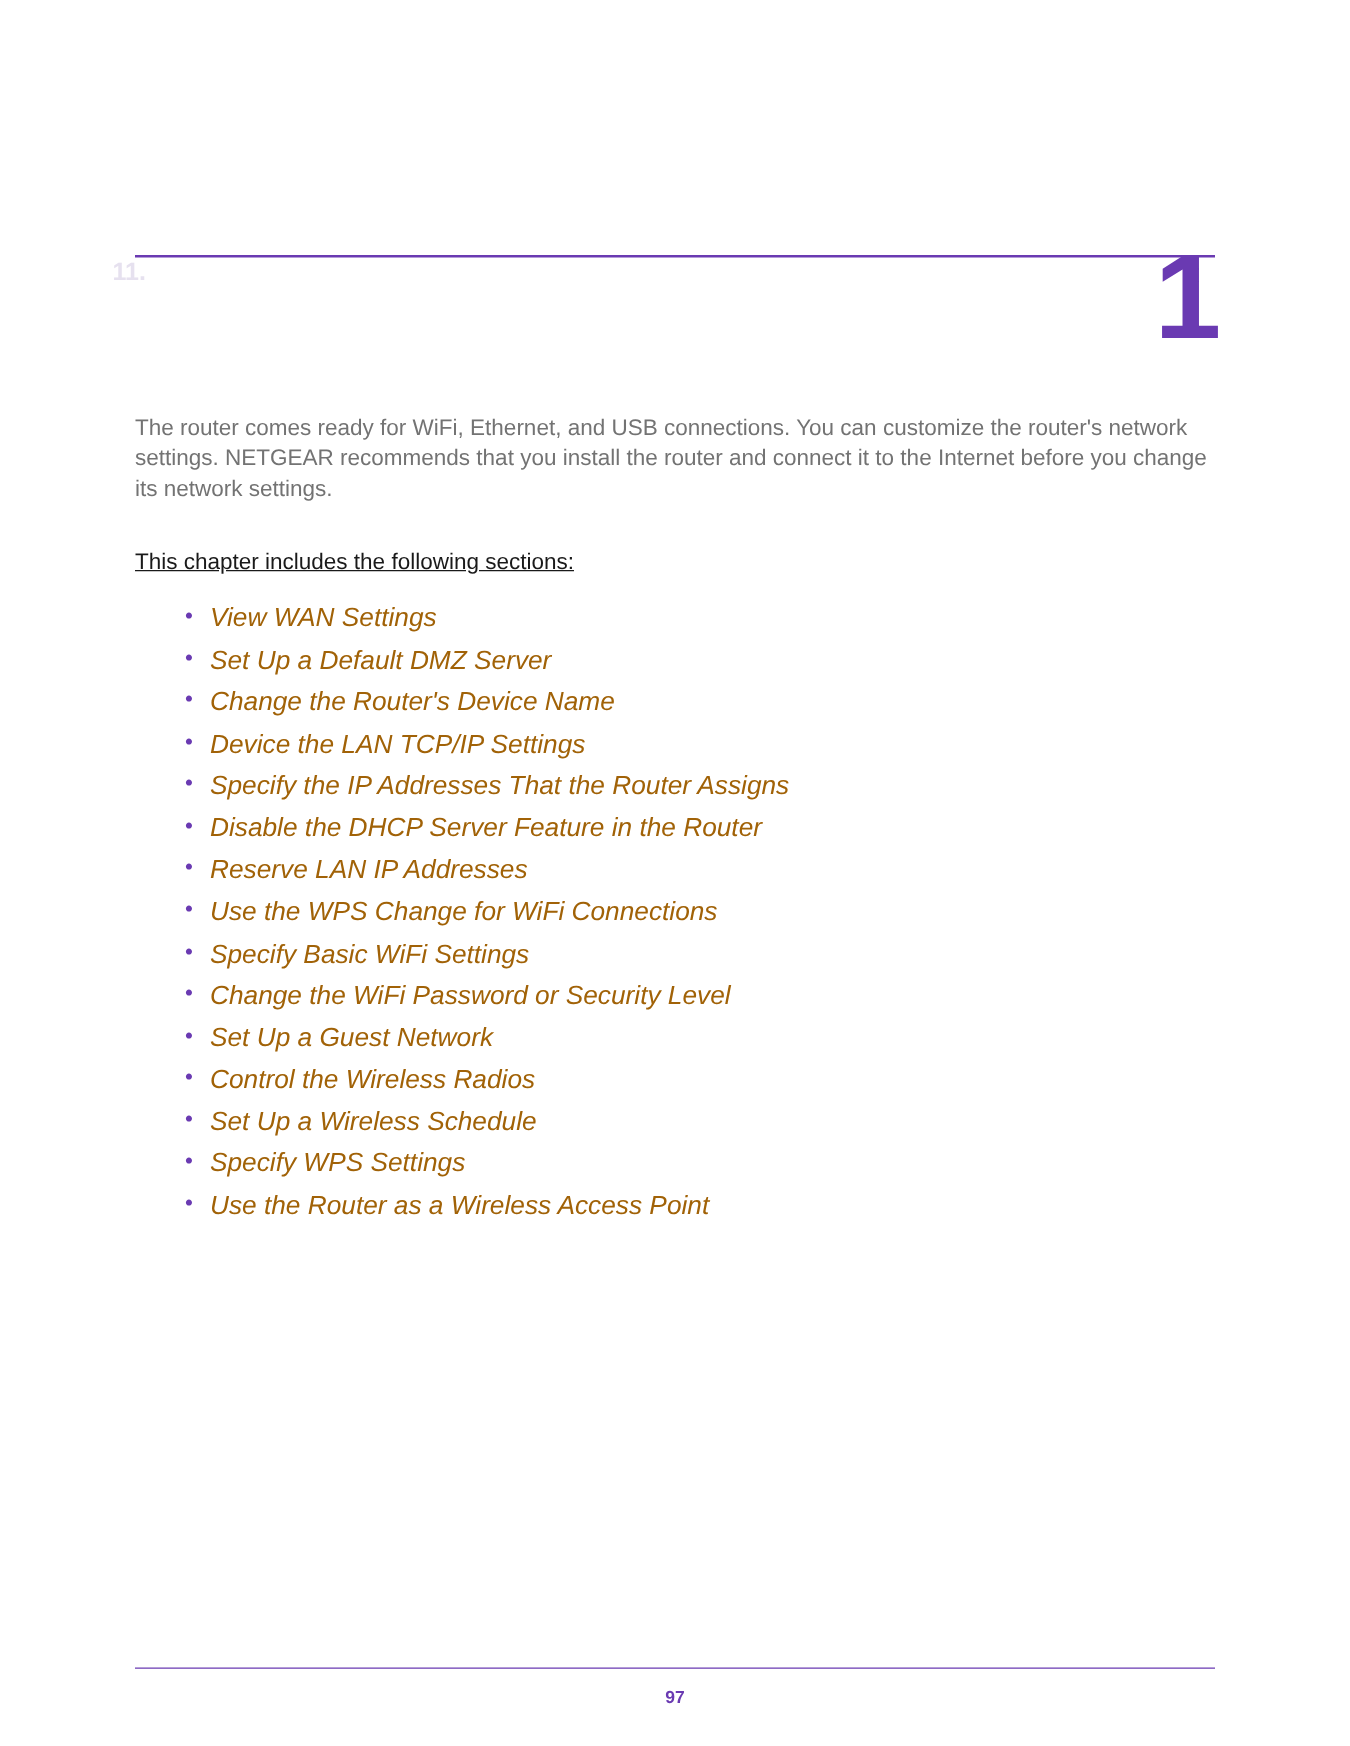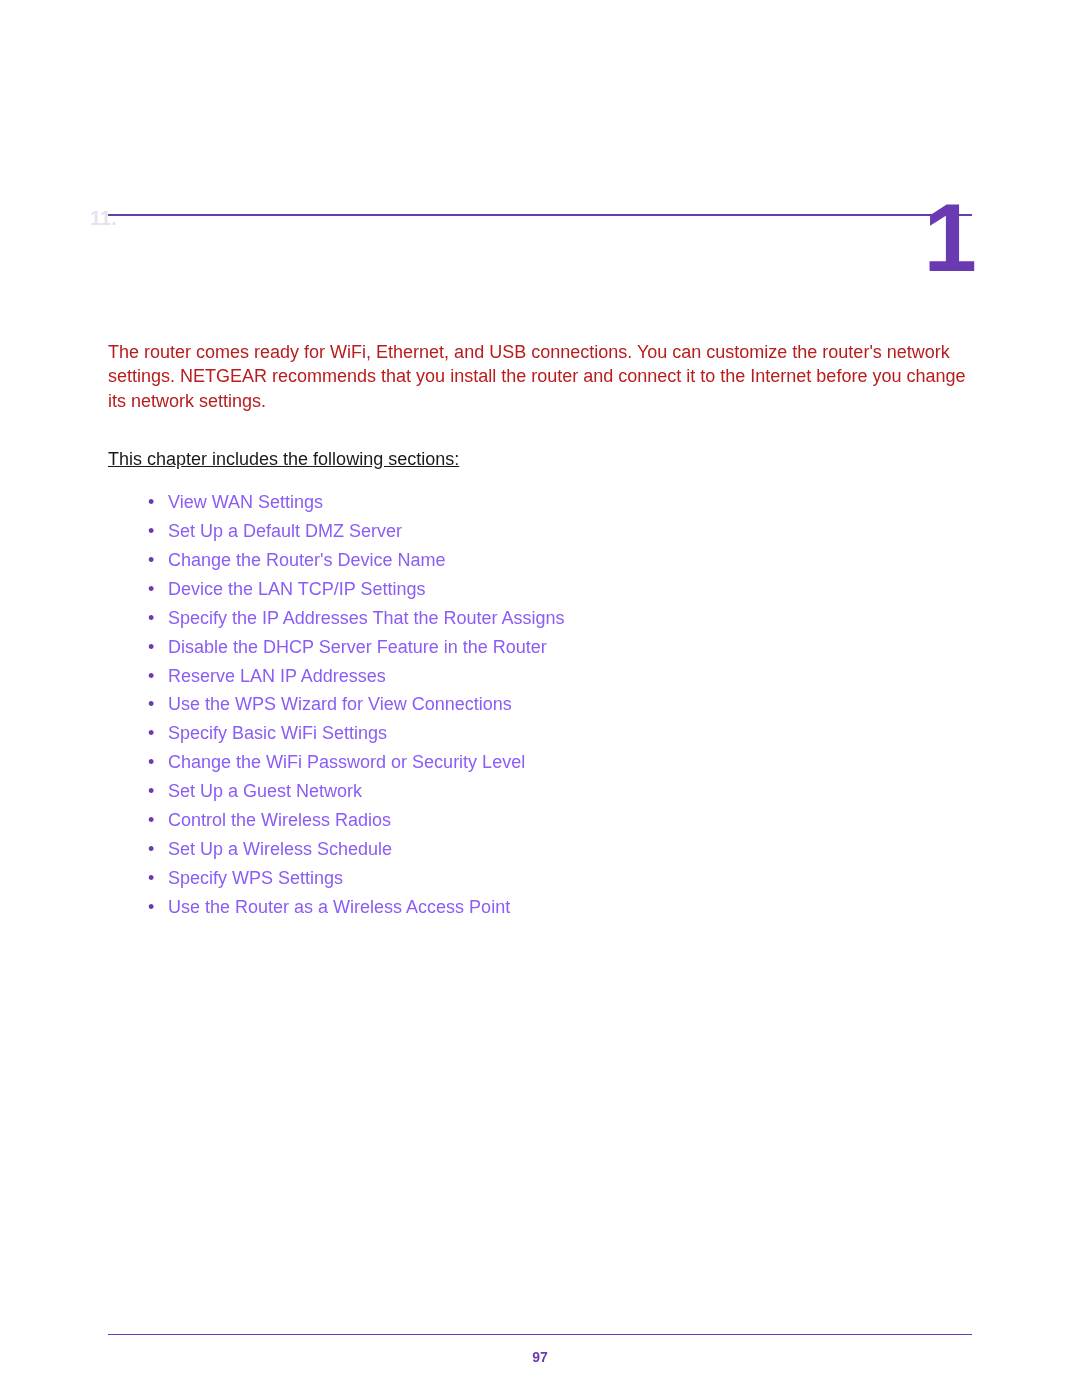--- a/index.html
+++ b/index.html
@@ -15,21 +15,21 @@
       position: relative;
     }
     .page {
       padding: 200px 108px 0 108px;
       position: relative;
       height: 100%;
     }
     .title-row {
       position: relative;
       border-bottom: 2px solid #6a3ab2;
-      padding-bottom: 14px;
+      padding-bottom: 4px;
       margin-bottom: 0;
     }
     .chapter-prefix {
       position: absolute;
       left: -18px;
       top: 7px;
       font-size: 20px;
       color: #e6e1ef;
       font-weight: 600;
       letter-spacing: 0;
@@ -48,39 +48,40 @@
       font-size: 96px;
       font-weight: 900;
       color: #6a3ab2;
       letter-spacing: -5px;
       font-family: Arial, Helvetica, sans-serif;
       line-height: 1;
     }
     .intro {
       margin-top: 124px;
       font-size: 18px;
-      color: #b91c1c;
+      color: #737373;
       line-height: 1.35;
     }
     .intro-sub {
       margin-top: 34px;
       font-size: 18px;
       color: #1a1a1a;
       line-height: 1.35;
       text-decoration: underline;
     }
     .toc-list {
       margin-top: 18px;
       list-style: none;
       padding-left: 40px;
     }
     .toc-list li {
       position: relative;
-      font-size: 18px;
-      color: #8b5cf6;
+      font-size: 21px;
+      font-style: italic;
+      color: #a16207;
       line-height: 1.55;
       padding-left: 20px;
       margin-bottom: 1px;
     }
     .toc-list li::before {
       content: "•";
       position: absolute;
       left: 0;
       top: 0;
       color: #6a3ab2;
@@ -121,21 +122,21 @@
   <p class="intro-sub">This chapter includes the following sections:</p>
 
   <ul class="toc-list">
     <li>View WAN Settings</li>
     <li>Set Up a Default DMZ Server</li>
     <li>Change the Router's Device Name</li>
     <li>Device the LAN TCP/IP Settings</li>
     <li>Specify the IP Addresses That the Router Assigns</li>
     <li>Disable the DHCP Server Feature in the Router</li>
     <li>Reserve LAN IP Addresses</li>
-    <li>Use the WPS Wizard for View Connections</li>
+    <li>Use the WPS Change for WiFi Connections</li>
     <li>Specify Basic WiFi Settings</li>
     <li>Change the WiFi Password or Security Level</li>
     <li>Set Up a Guest Network</li>
     <li>Control the Wireless Radios</li>
     <li>Set Up a Wireless Schedule</li>
     <li>Specify WPS Settings</li>
     <li>Use the Router as a Wireless Access Point</li>
   </ul>
 
   <div class="footer-rule"></div>

